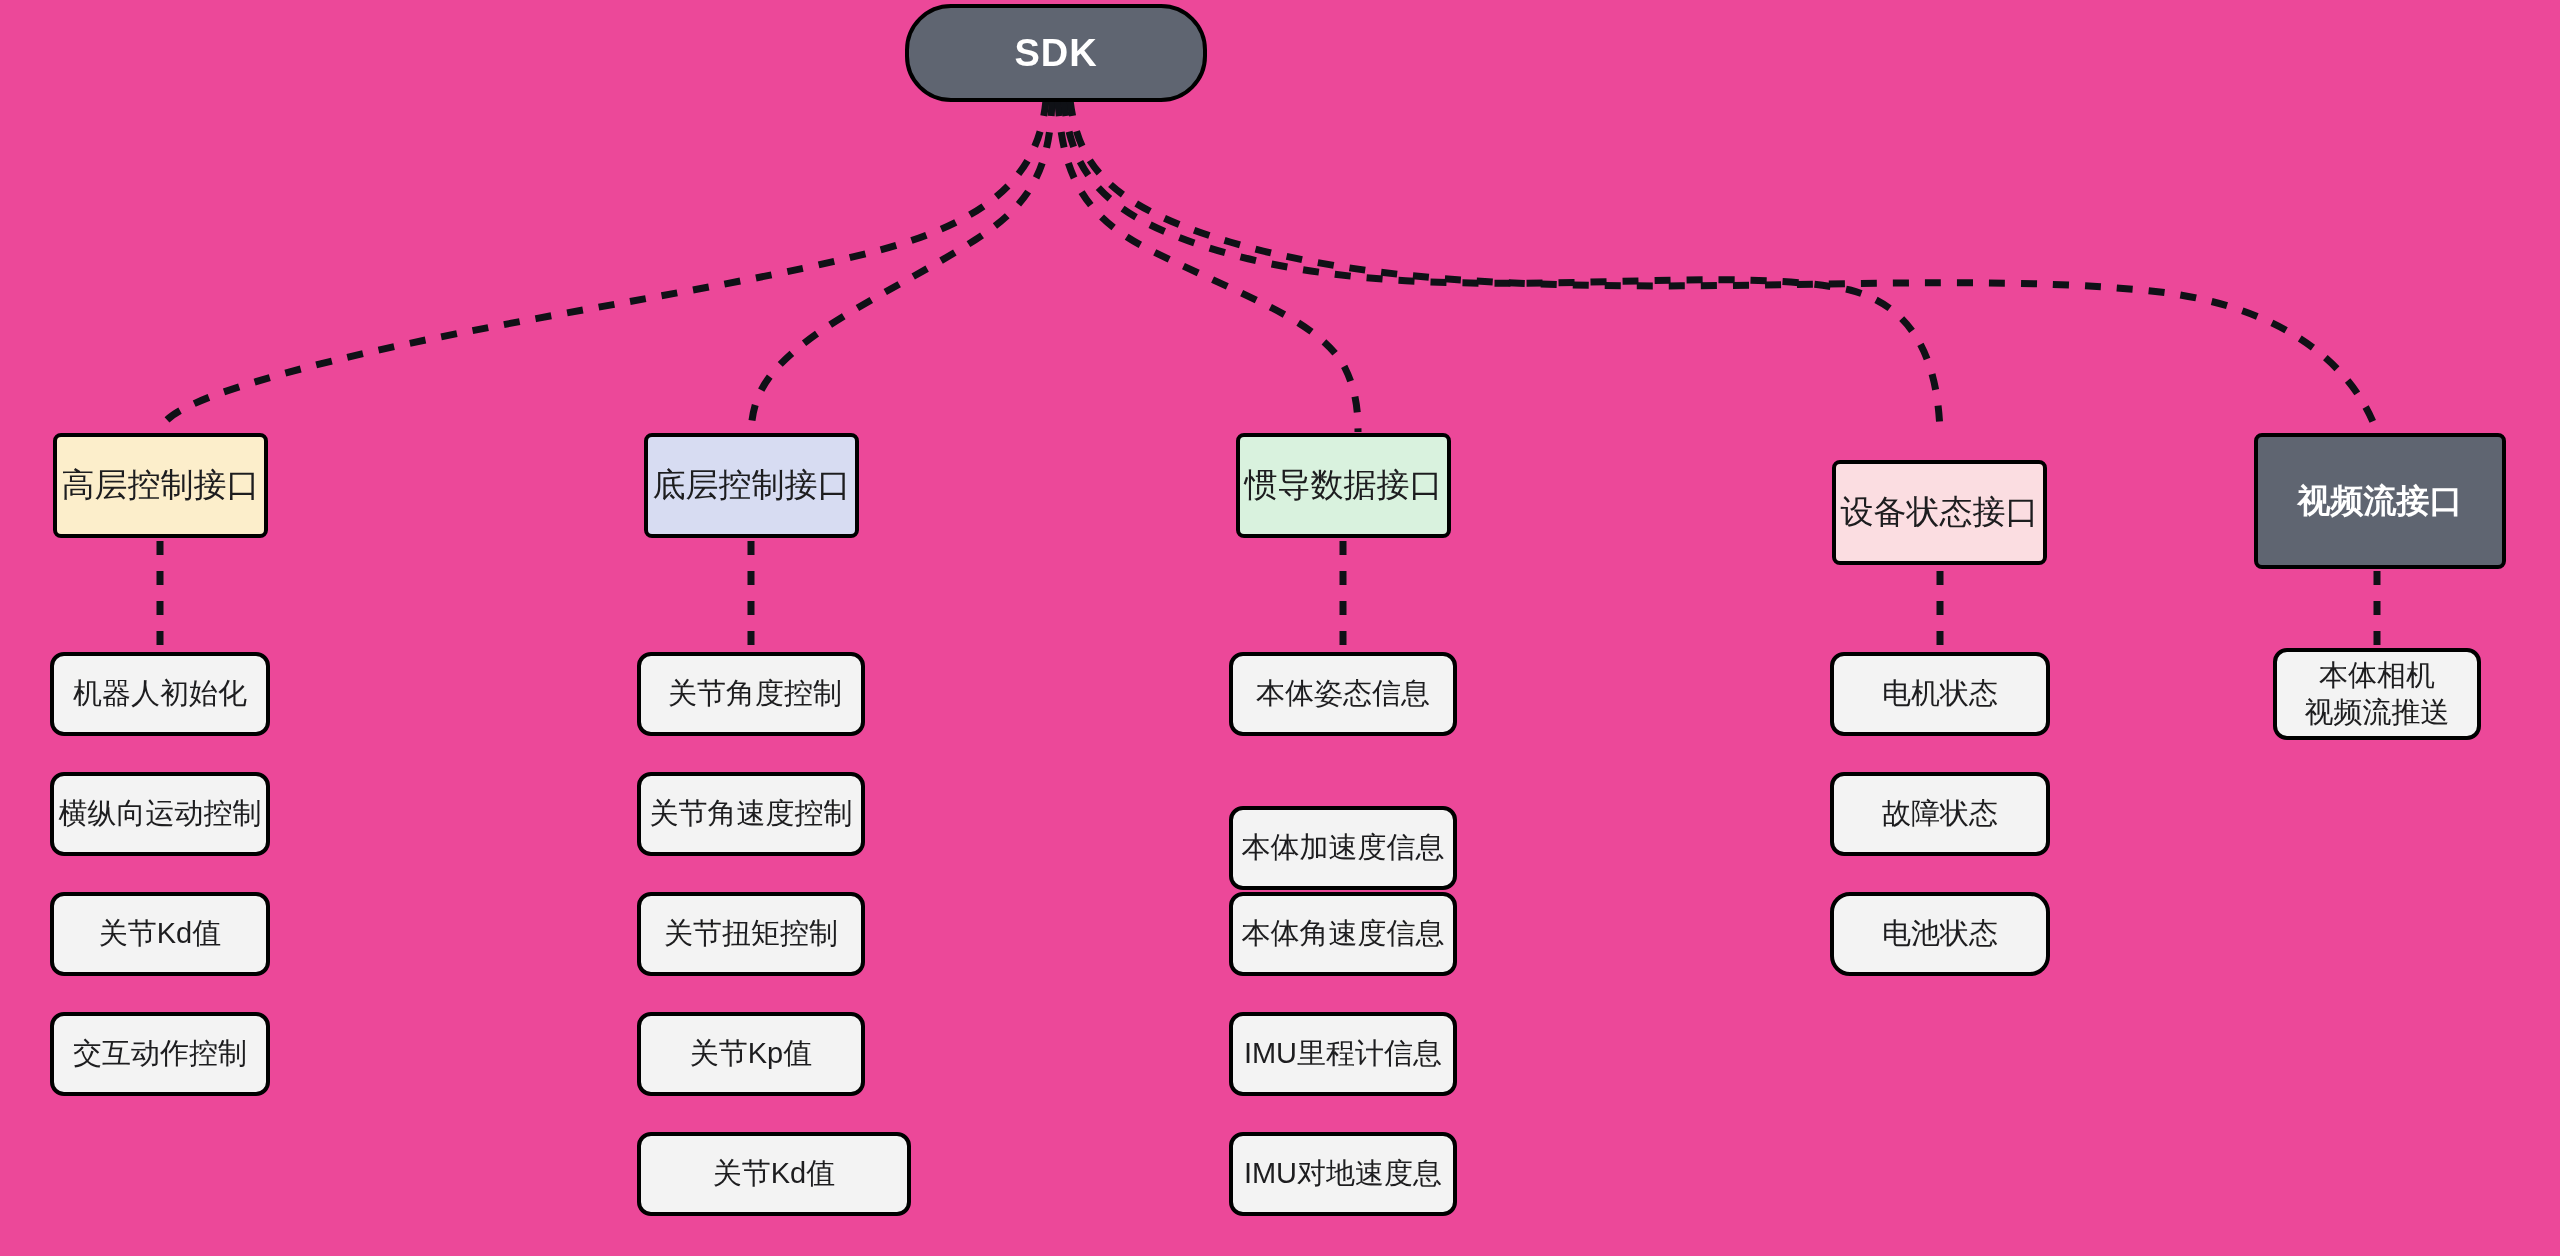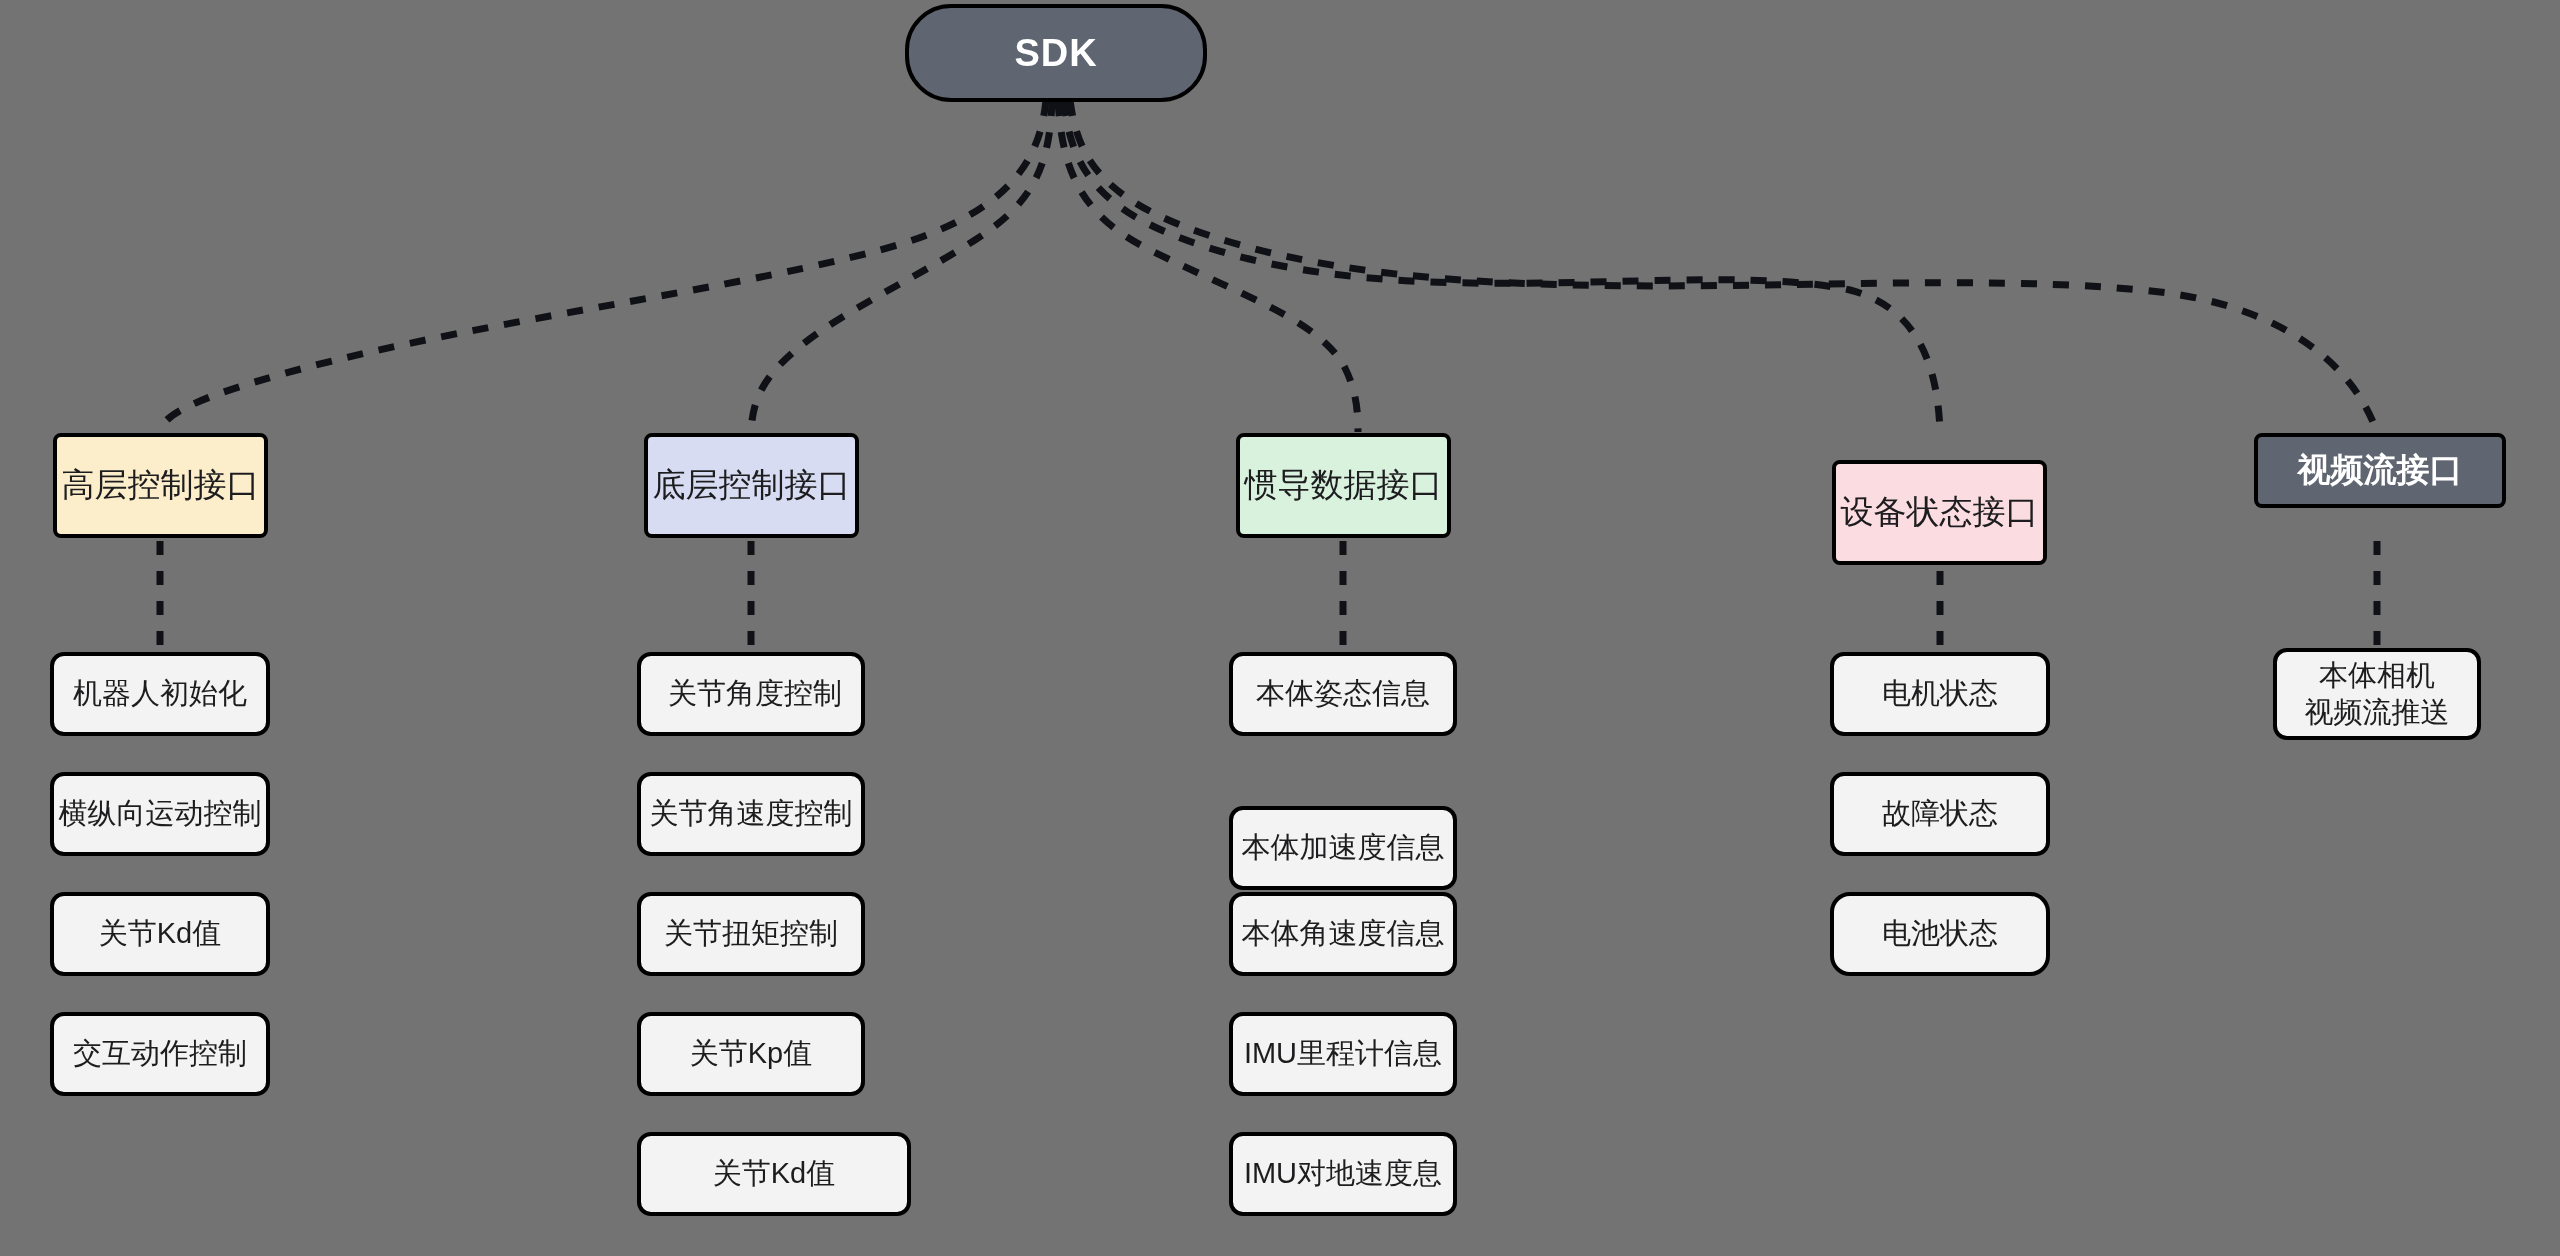--- a/index.html
+++ b/index.html
@@ -11,21 +11,21 @@
     width: 2560px;
     height: 1256px;
     font-family: "Liberation Sans", "DejaVu Sans", sans-serif;
     overflow: hidden;
     position: relative;
   }
   #canvas {
     position: relative;
     width: 2560px;
     height: 1256px;
-    background: #737373;
+    background: #ec4899;
   }
   #edges {
     position: absolute;
     left: 0;
     top: 0;
     width: 2560px;
     height: 1256px;
     pointer-events: none;
   }
   .node {
@@ -106,17 +106,17 @@
   <div class="node leaf" style="left:1229px; top:772px; width:228px; height:84px;margin-top:34px;">本体加速度信息</div>
   <div class="node leaf" style="left:1229px; top:892px; width:228px; height:84px;">本体角速度信息</div>
   <div class="node leaf" style="left:1229px; top:1012px; width:228px; height:84px;">IMU里程计信息</div>
   <div class="node leaf" style="left:1229px; top:1132px; width:228px; height:84px;">IMU对地速度息</div>
 
   <div class="node category" style="left:1832px; top:433px; width:215px; height:105px; background:#fbdde1;margin-top:27px;">设备状态接口</div>
   <div class="node leaf" style="left:1830px; top:652px; width:220px; height:84px;">电机状态</div>
   <div class="node leaf" style="left:1830px; top:772px; width:220px; height:84px;">故障状态</div>
   <div class="node leaf" style="left:1830px; top:892px; width:220px; height:84px;border-radius:20px;">电池状态</div>
 
-  <div class="node category dark" style="left:2254px; top:433px; width:252px; height:75px;">视频流接口</div>
+  <div class="node category dark" style="left:2254px; top:433px; width:252px; height:136px;">视频流接口</div>
   <div class="node leaf" style="left:2273px; top:648px; width:208px; height:92px;">本体相机
 视频流推送</div>
 
 </div>
 
 </body></html>

